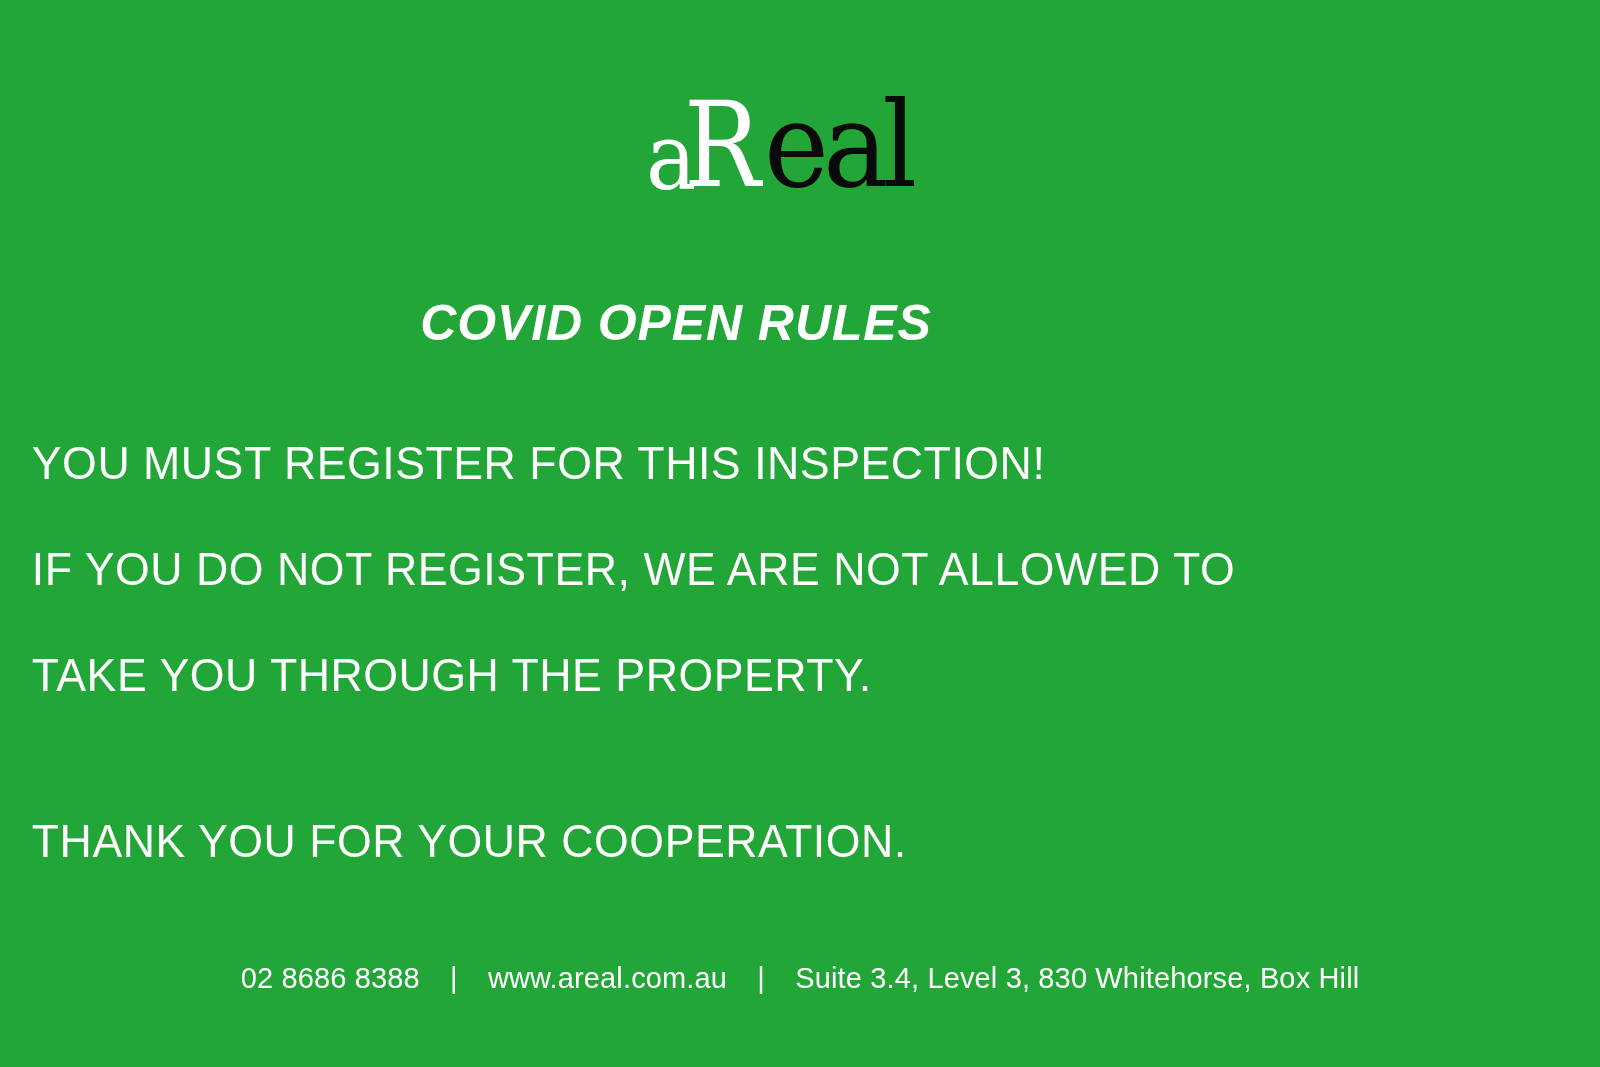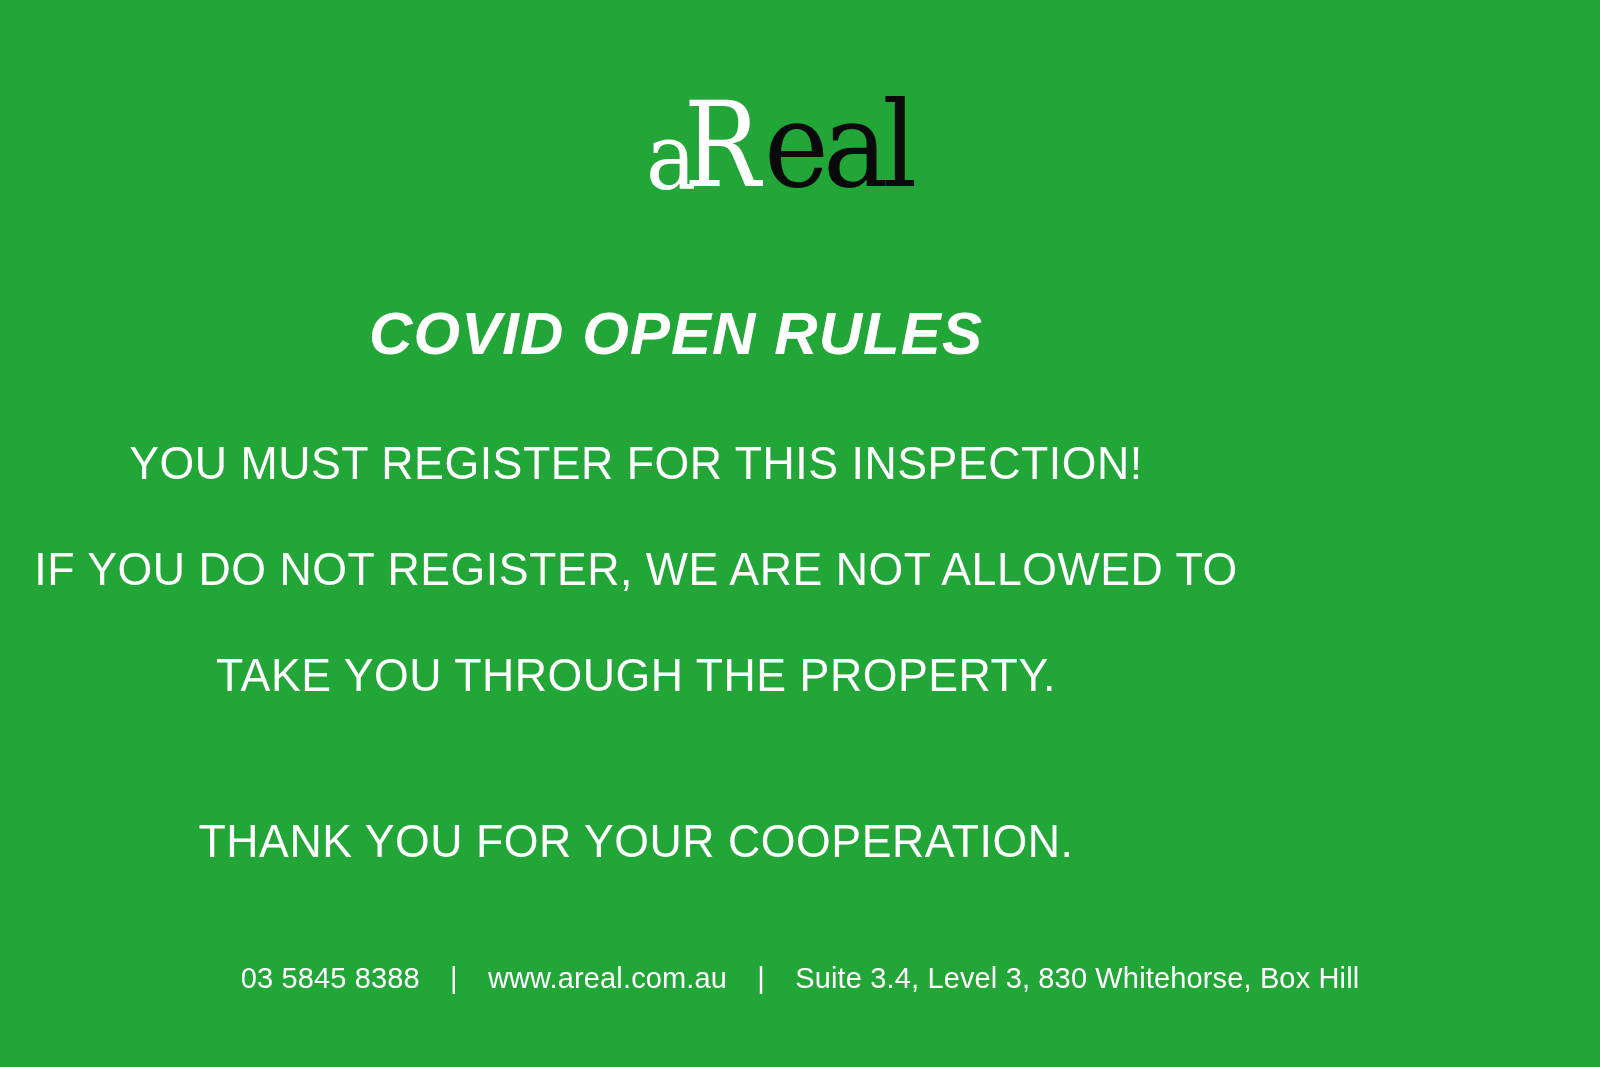--- a/index.html
+++ b/index.html
@@ -85,33 +85,33 @@
   #headline {
     position: absolute;
     top: 264px;
     left: 0;
     width: 1352px;
     text-align: center;
     color: #ffffff;
     font-family: "Liberation Sans", sans-serif;
     font-weight: bold;
     font-style: italic;
-    font-size: 60px;
+    font-size: 50px;
     letter-spacing: 0.018em;
     line-height: 1.0;
     white-space: nowrap;
   }
 
   
   #body-copy {
     position: absolute;
     top: 410px;
     left: 0;
     width: 1272px;
-    text-align: center;
+    text-align: left;
     color: #ffffff;
     font-family: "Liberation Sans", sans-serif;
     font-weight: 300;
     font-size: 47px;
     line-height: 106px;
     letter-spacing: 0.012em;
     white-space: nowrap;
   }
   #body-copy .line {
     display: block;
@@ -163,20 +163,20 @@
 
   <div id="body-copy">
     <span class="line">YOU MUST REGISTER FOR THIS INSPECTION!</span>
     <span class="line">IF YOU DO NOT REGISTER, WE ARE NOT ALLOWED TO</span>
     <span class="line">TAKE YOU THROUGH THE PROPERTY.</span>
     <span class="line spacer">&nbsp;</span>
     <span class="line">THANK YOU FOR YOUR COOPERATION.</span>
   </div>
 
   <div id="footer">
-    <span class="fitem">03 5845 8388</span>
+    <span class="fitem">02 8686 8388</span>
     <span class="fsep">|</span>
     <span class="fitem">www.areal.com.au</span>
     <span class="fsep">|</span>
     <span class="fitem">Suite 3.4, Level 3, 830 Whitehorse, Box Hill</span>
   </div>
 
 </div>
 
 </body></html>

